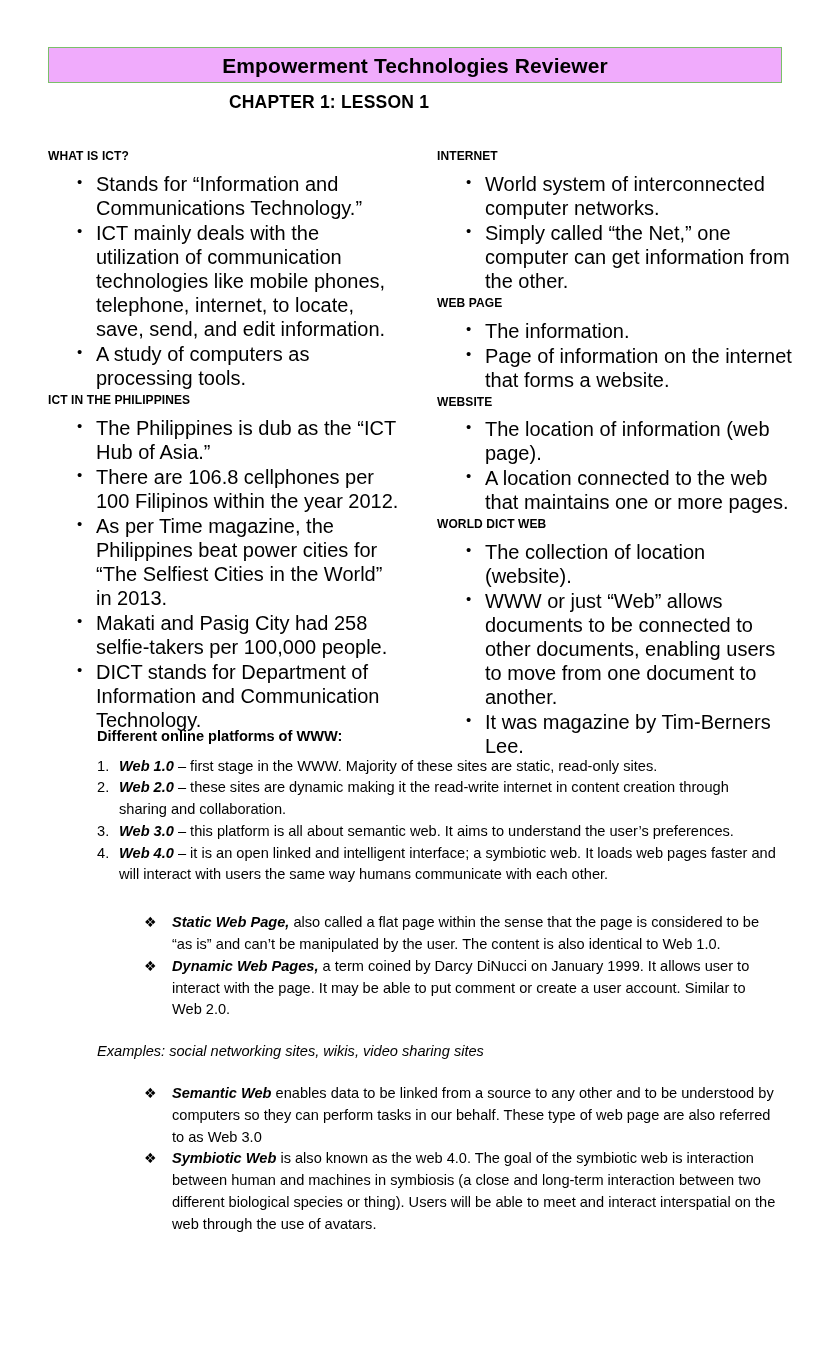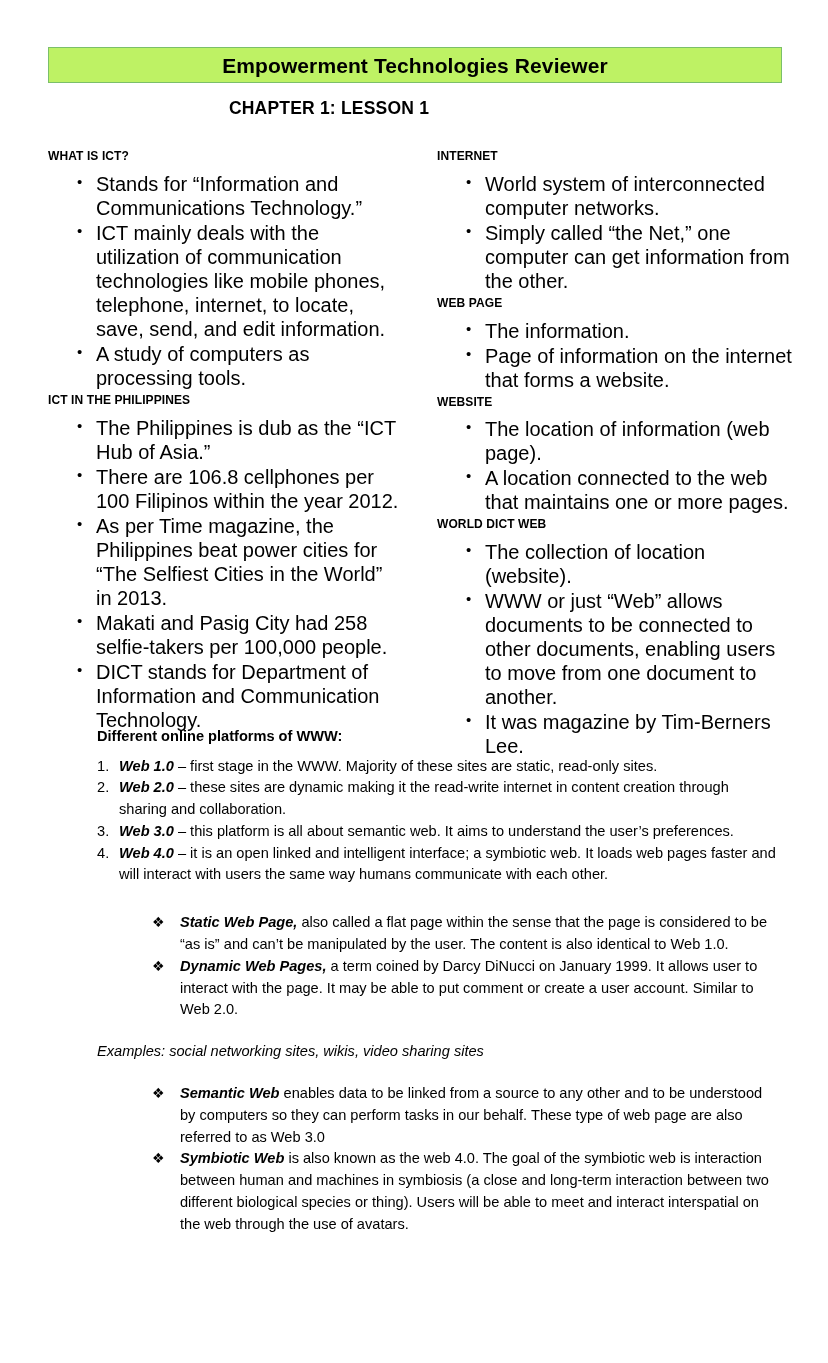--- a/index.html
+++ b/index.html
@@ -23,39 +23,39 @@
     box-sizing: border-box;
   }
 
   
   .title-banner {
     position: absolute;
     left: 48px;
     top: 47px;
     width: 734px;
     height: 36px;
-    background: #bef264;
+    background: #f0abfc;
     border: 1px solid #7BBF6A;
     box-sizing: border-box;
     display: flex;
     align-items: center;
     justify-content: center;
   }
   .title-banner .title-text {
     font-size: 21px;
     font-weight: bold;
     letter-spacing: 0.1px;
     color: #000;
     line-height: 1;
   }
 
   .subtitle {
     position: absolute;
     left: 0;
-    top: 98px;
+    top: 92px;
     width: 658px;
     text-align: center;
     font-size: 17.5px;
     font-weight: bold;
     letter-spacing: 0.2px;
   }
 
   
   .columns {
     position: absolute;
@@ -137,21 +137,21 @@
     content: counter(wli) ".";
     position: absolute;
     left: 0;
     top: 0;
     font-size: 14.6px;
     line-height: 21.8px;
   }
 
   ul.diamond {
     list-style: none;
-    margin: 8px;
+    margin: 0;
     padding: 0;
   }
   ul.diamond > li {
     position: relative;
     padding-left: 28px;
     font-size: 14.6px;
     line-height: 21.8px;
     margin-bottom: 0px;
   }
   ul.diamond > li::before {

